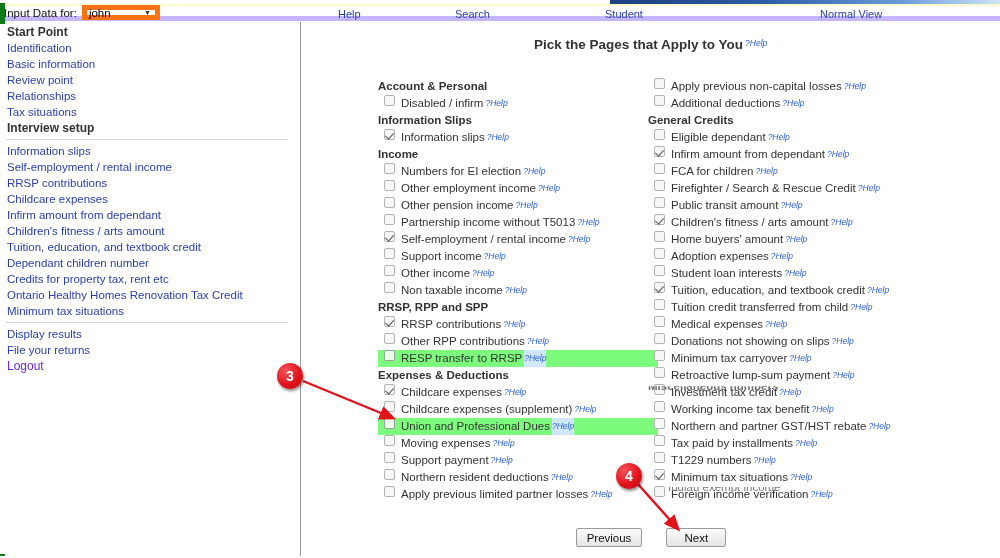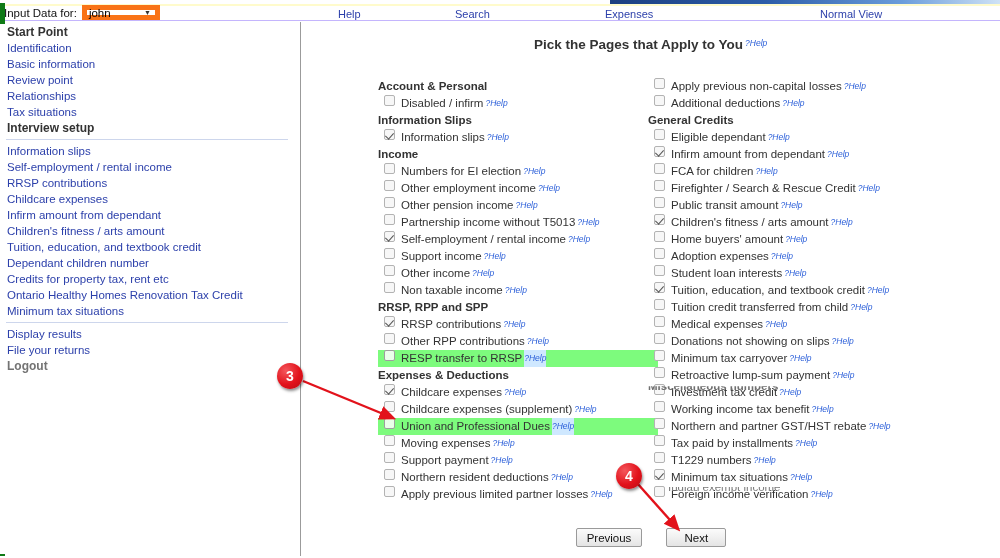--- a/index.html
+++ b/index.html
@@ -21,21 +21,21 @@
   .topstrip {
     position: absolute; left: 0; top: 0; width: 1000px; height: 4px;
     background: #ffffff;
   }
   .topstrip .blue-sliver {
     position: absolute; right: 0; top: 0; width: 390px; height: 4px;
     background: linear-gradient(90deg, #1c3f80 0%, #2d5da8 40%, #6b9ddb 75%, #cfe2f5 100%);
   }
   .topbar {
     position: absolute; left: 0; top: 4px; width: 1000px; height: 17px;
-    border-bottom: 1px solid #c4b5fd;
+    border-bottom: 5px solid #c4b5fd;
     background: #ffffff;
   }
   .topbar .yellowline {
     position: absolute; left: 0; top: 0; width: 1000px; height: 2px;
     background: #fffbcc;
   }
   .navlinks {
     position: absolute; left: 300px; top: 4px; width: 700px; height: 14px;
   }
   .navlinks a {
@@ -82,21 +82,21 @@
   .sb-item {
     display: block;
     font-size: 11.5px;
     color: #2b3faa;
     text-decoration: none;
     padding: 1.5px 0 1.5px 7px;
     line-height: 13px;
     white-space: nowrap;
   }
   .sb-item.head { color: #333; font-weight: bold; font-size: 12px; }
-  .sb-item.logout { color: #737373; font-size: 12px; font-weight: bold; }
+  .sb-item.logout { color: #6d28d9; font-size: 12px; }
   .sb-sep {
     height: 1px; background: #cdd6ec; margin: 3px 4px 3px 6px;
   }
 
   
   .vdiv {
     position: absolute; left: 300px; top: 22px; width: 1px; height: 534px;
     background: #9b9b9b;
   }
 
@@ -223,21 +223,21 @@
 
   <div class="topstrip">
     <div class="blue-sliver"></div>
   </div>
 
   <div class="topbar">
     <div class="yellowline"></div>
     <div class="navlinks">
       <a class="nav-help" href="#">Help</a>
       <a class="nav-search" href="#">Search</a>
-      <a class="nav-support" href="#">Expenses</a>
+      <a class="nav-support" href="#">Student</a>
       <a class="nav-normal" href="#">Normal View</a>
     </div>
   </div>
 
   <div class="inputbar">
     <span class="lbl">Input Data for:</span>
     <div class="user-select">
       <span class="val">john</span>
       <span class="arrow">▼</span>
     </div>

